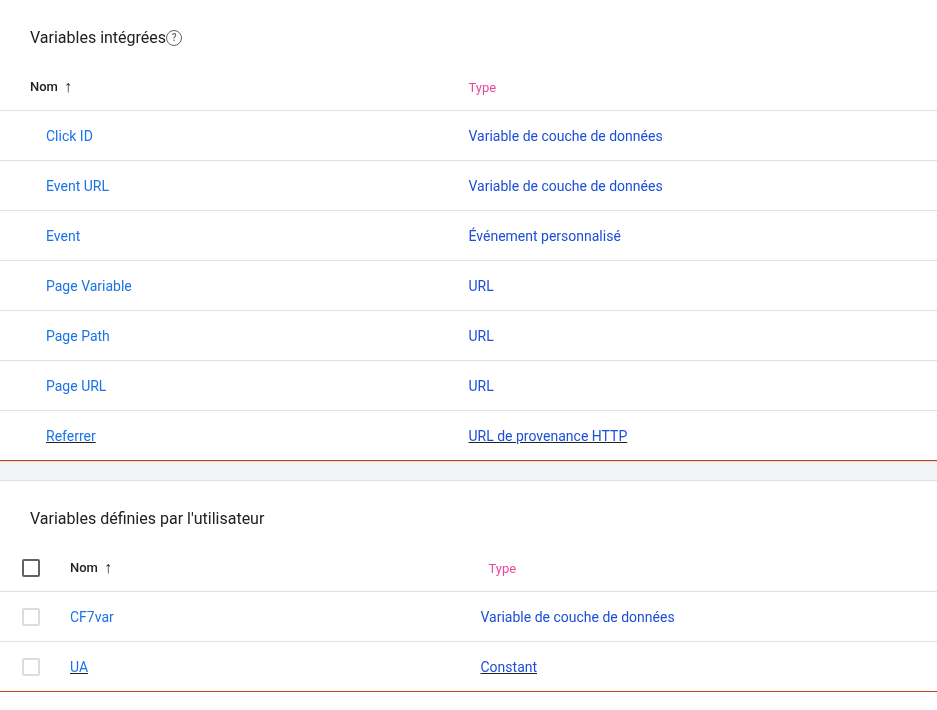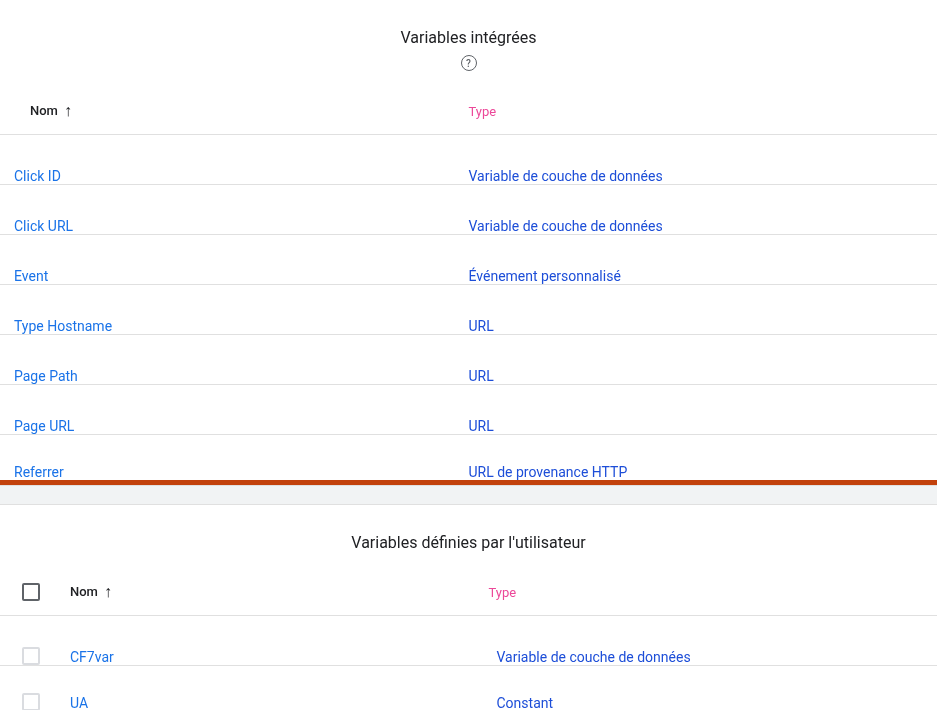--- a/index.html
+++ b/index.html
@@ -13,22 +13,20 @@
       color: #202124;
       font-size: 14px;
     }
     .section {
       background: #fff;
     }
     .section-header {
       display: flex;
       align-items: center;
       padding: 28px 30px 16px 30px;
-      gap: 8px;
-      flex-direction: column;
     }
     .section-title {
       font-size: 16px;
       font-weight: 400;
       color: #202124;
     }
     .help-icon {
       width: 16px;
       height: 16px;
       border: 1.5px solid #5f6368;
@@ -71,23 +69,23 @@
       color: #202124;
       font-weight: 500;
       cursor: pointer;
     }
     .sort-arrow {
       font-size: 16px;
       color: #202124;
     }
     .table-row {
       display: flex;
-      padding: 0 14px;
+      padding: 0 46px;
       height: 50px;
-      align-items: flex-end;
+      align-items: center;
       border-bottom: 1px solid #e0e0e0;
     }
     .table-row.with-checkbox {
       padding-left: 22px;
     }
     .variable-link {
       color: #1a73e8;
       cursor: pointer;
       font-size: 14px;
     }
@@ -111,21 +109,22 @@
       border-color: #dadce0;
       cursor: default;
     }
     .section-divider {
       height: 20px;
       background: #f1f3f4;
       border-top: 1px solid #e0e0e0;
       border-bottom: 1px solid #e0e0e0;
     }
     .table-row:last-child {
-      border-bottom: 5px solid #c2410c;
+      border-bottom: 1px solid #c2410c;
+      text-decoration: underline;
     }
   </style>
 </head>
 <body>
 
 <div class="section">
   <div class="section-header">
     <span class="section-title">Variables intégrées</span>
     <span class="help-icon">?</span>
   </div>
@@ -142,33 +141,33 @@
     </div>
 
     <div class="table-row">
       <div class="col-name">
           <span class="variable-link">Click ID</span>
         </div>
       <div class="col-type"><span class="type-text">Variable de couche de données</span></div>
     </div>
     <div class="table-row">
       <div class="col-name">
-          <span class="variable-link">Click URL</span>
+          <span class="variable-link">Event URL</span>
         </div>
       <div class="col-type"><span class="type-text">Variable de couche de données</span></div>
     </div>
     <div class="table-row">
       <div class="col-name">
           <span class="variable-link">Event</span>
         </div>
       <div class="col-type"><span class="type-text">Événement personnalisé</span></div>
     </div>
     <div class="table-row">
       <div class="col-name">
-          <span class="variable-link">Type Hostname</span>
+          <span class="variable-link">Page Variable</span>
         </div>
       <div class="col-type"><span class="type-text">URL</span></div>
     </div>
     <div class="table-row">
       <div class="col-name">
           <span class="variable-link">Page Path</span>
         </div>
       <div class="col-type"><span class="type-text">URL</span></div>
     </div>
     <div class="table-row">

